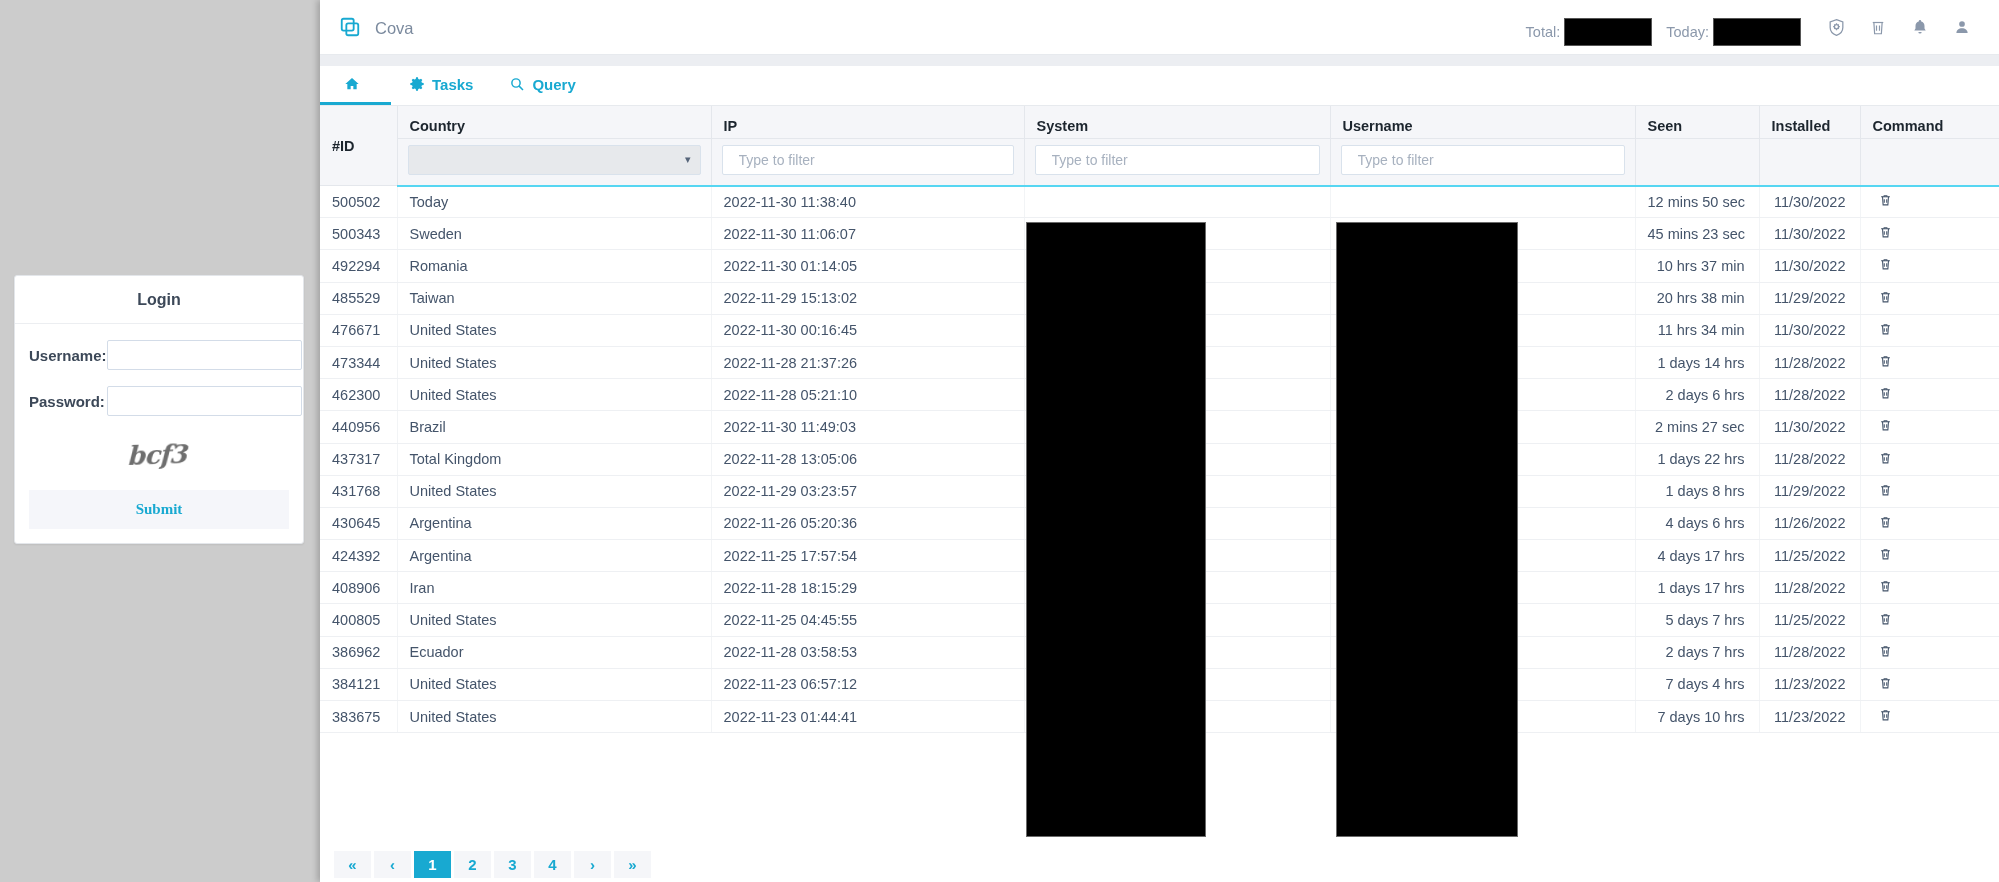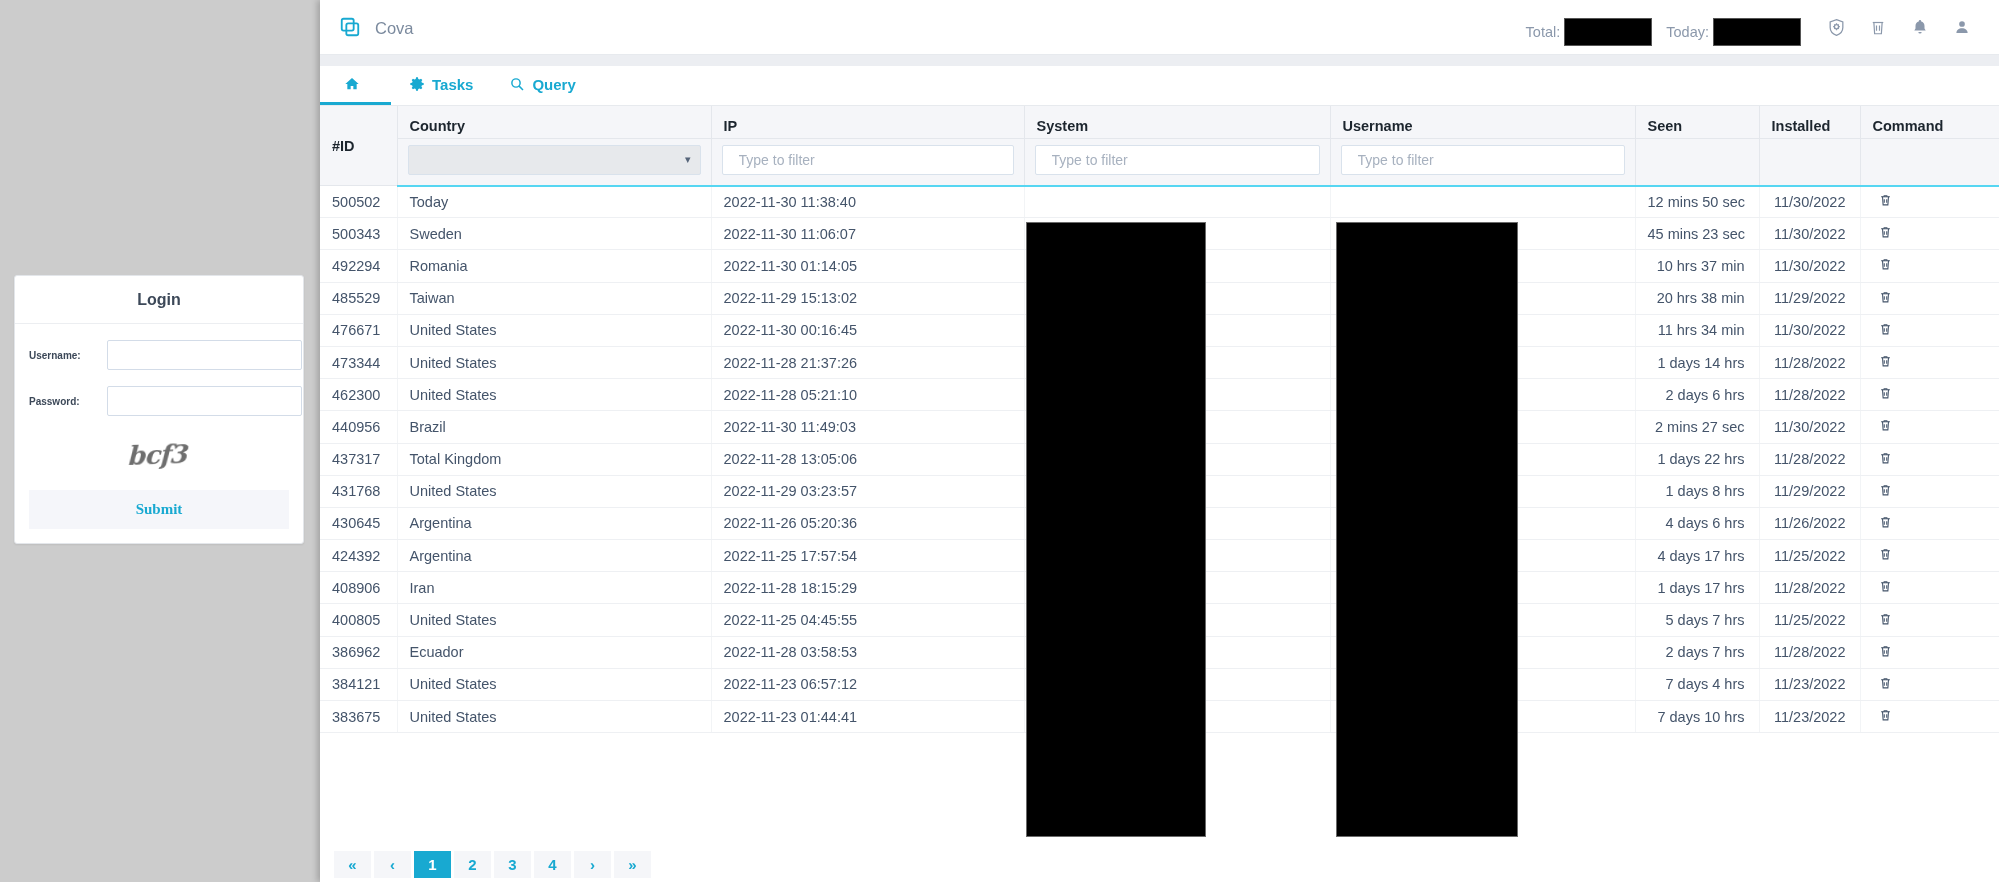--- a/index.html
+++ b/index.html
@@ -40,21 +40,21 @@
     border-bottom: 1px solid #eceef1;
   }
   #login-body { padding: 16px 14px 14px 14px; }
   .login-row {
     display: flex;
     align-items: center;
     margin-bottom: 16px;
   }
   .login-label {
     width: 78px;
-    font-size: 10px;
+    font-size: 15px;
     font-weight: bold;
     color: #3c4858;
     flex: none;
   }
   .login-input {
     flex: 1;
     height: 30px;
     border: 1px solid #d3dce8;
     border-radius: 2px;
     background: #fff;

